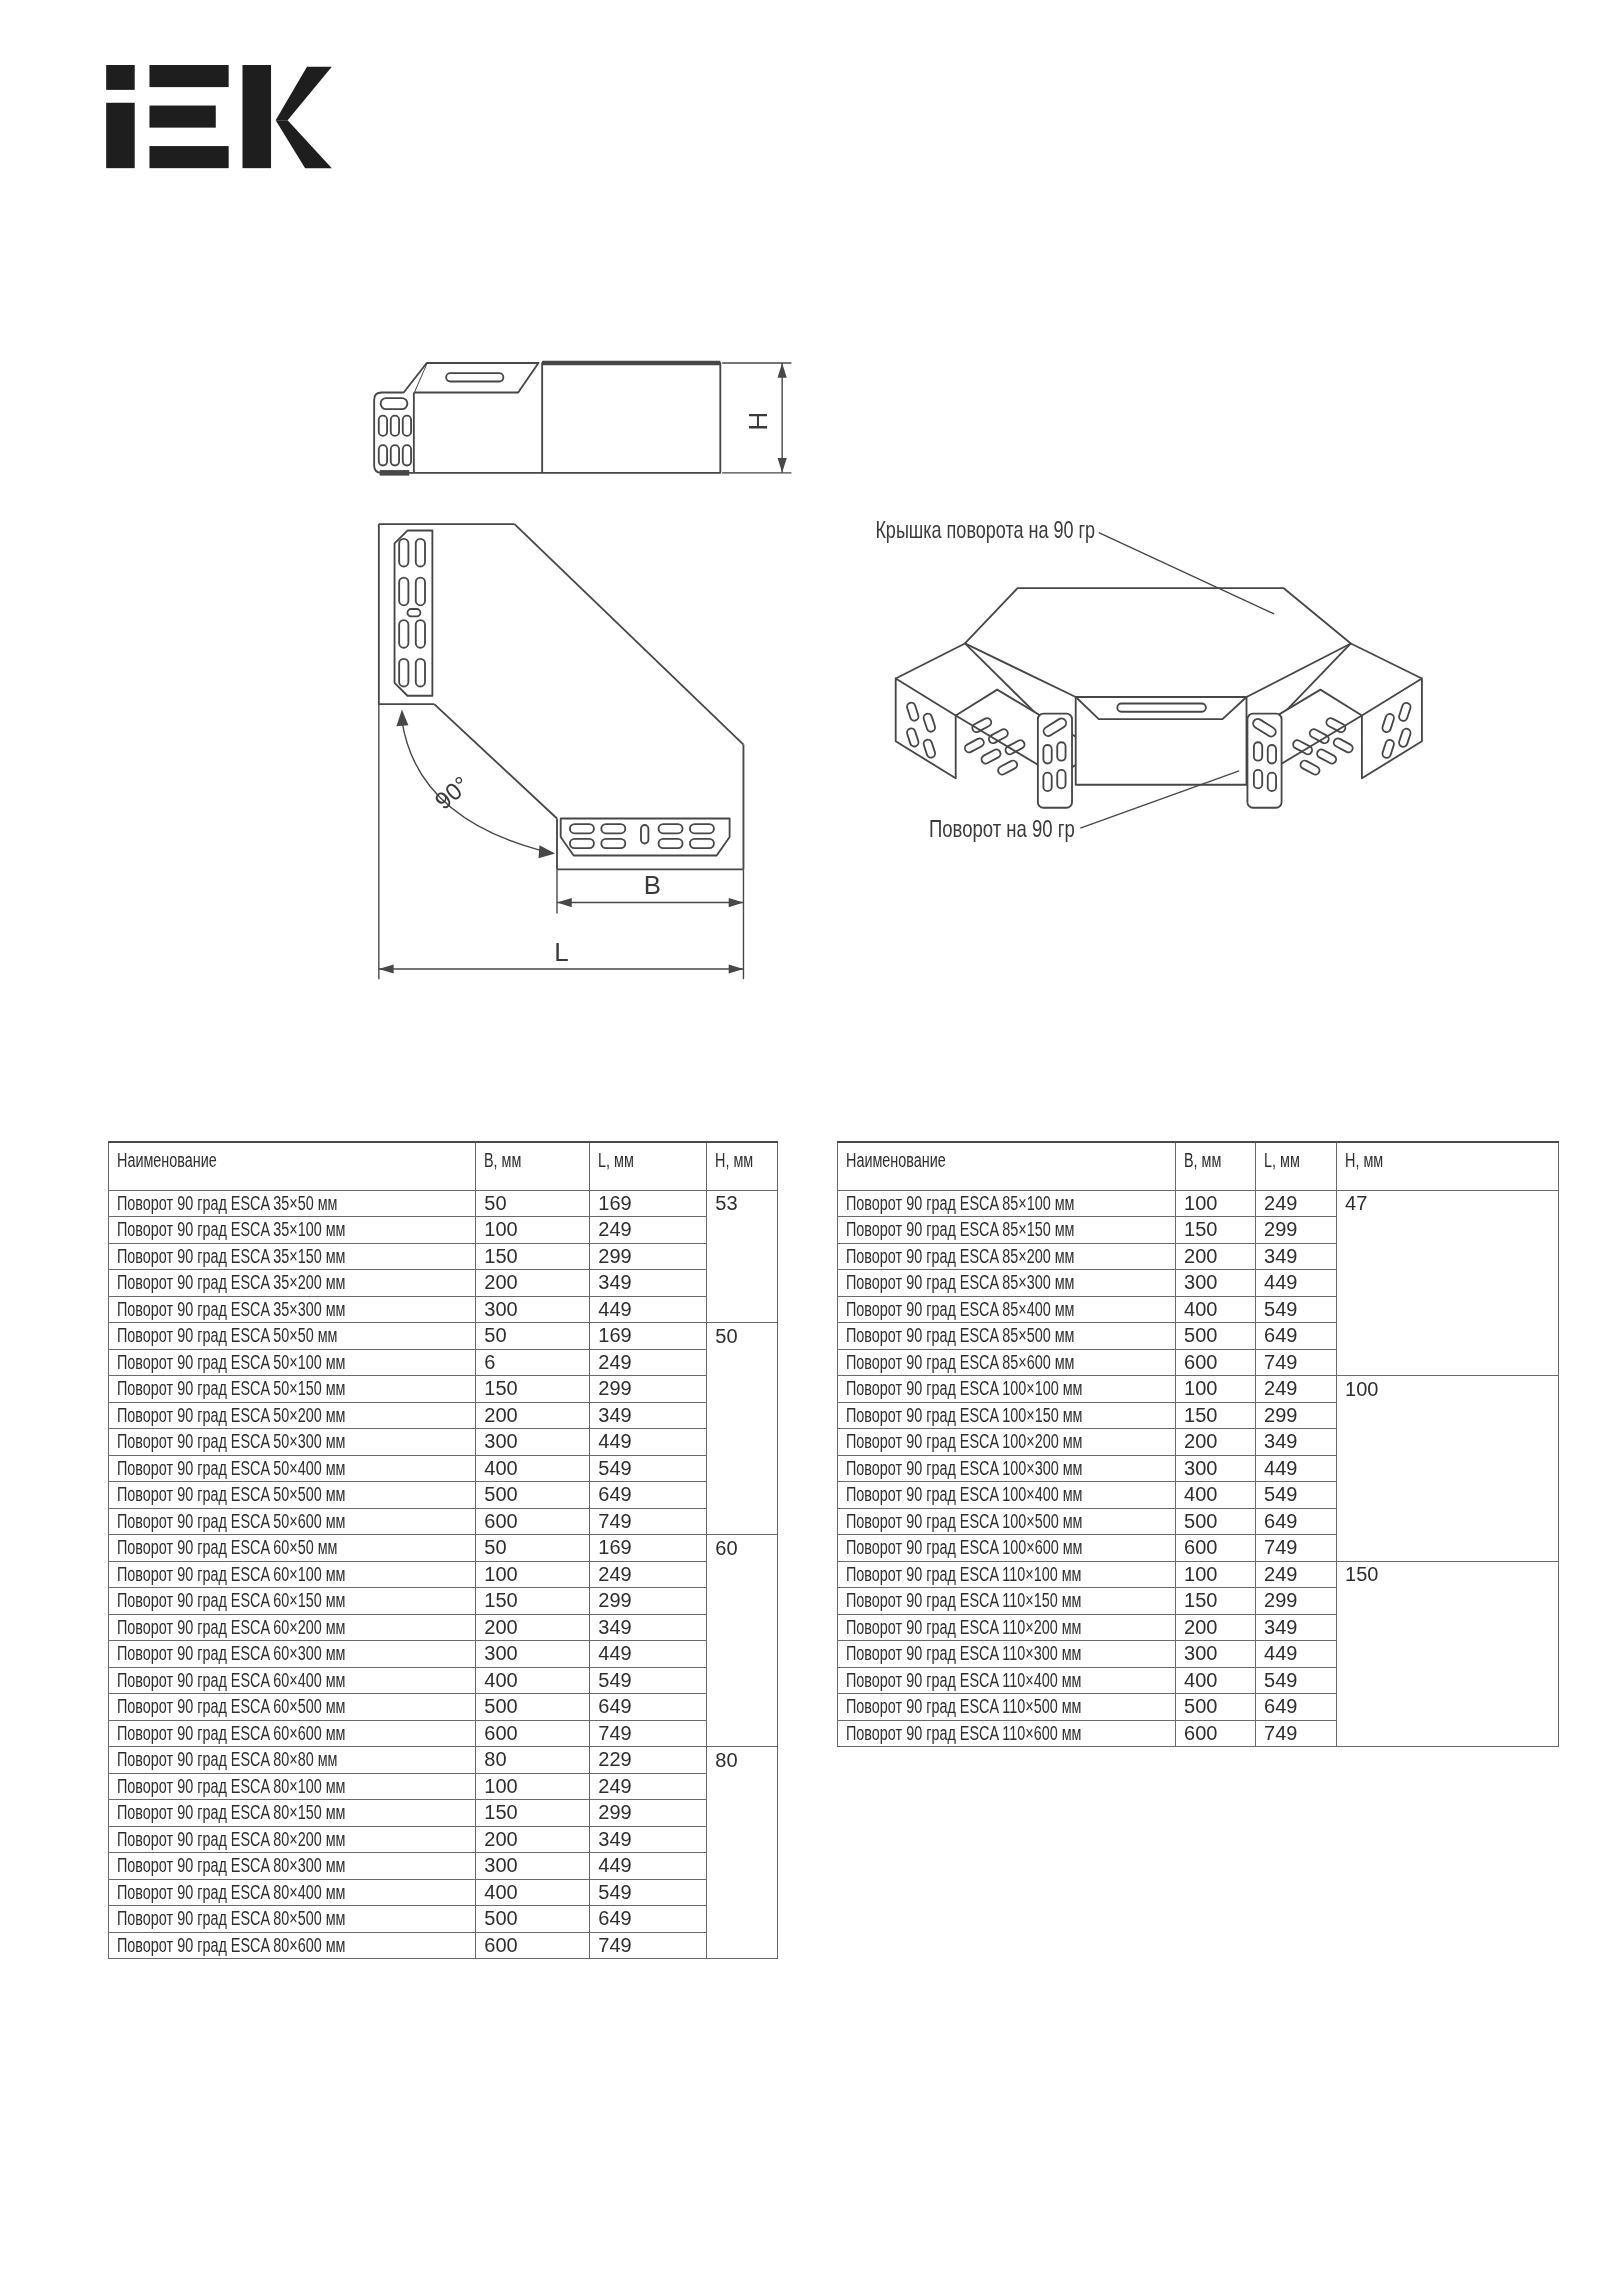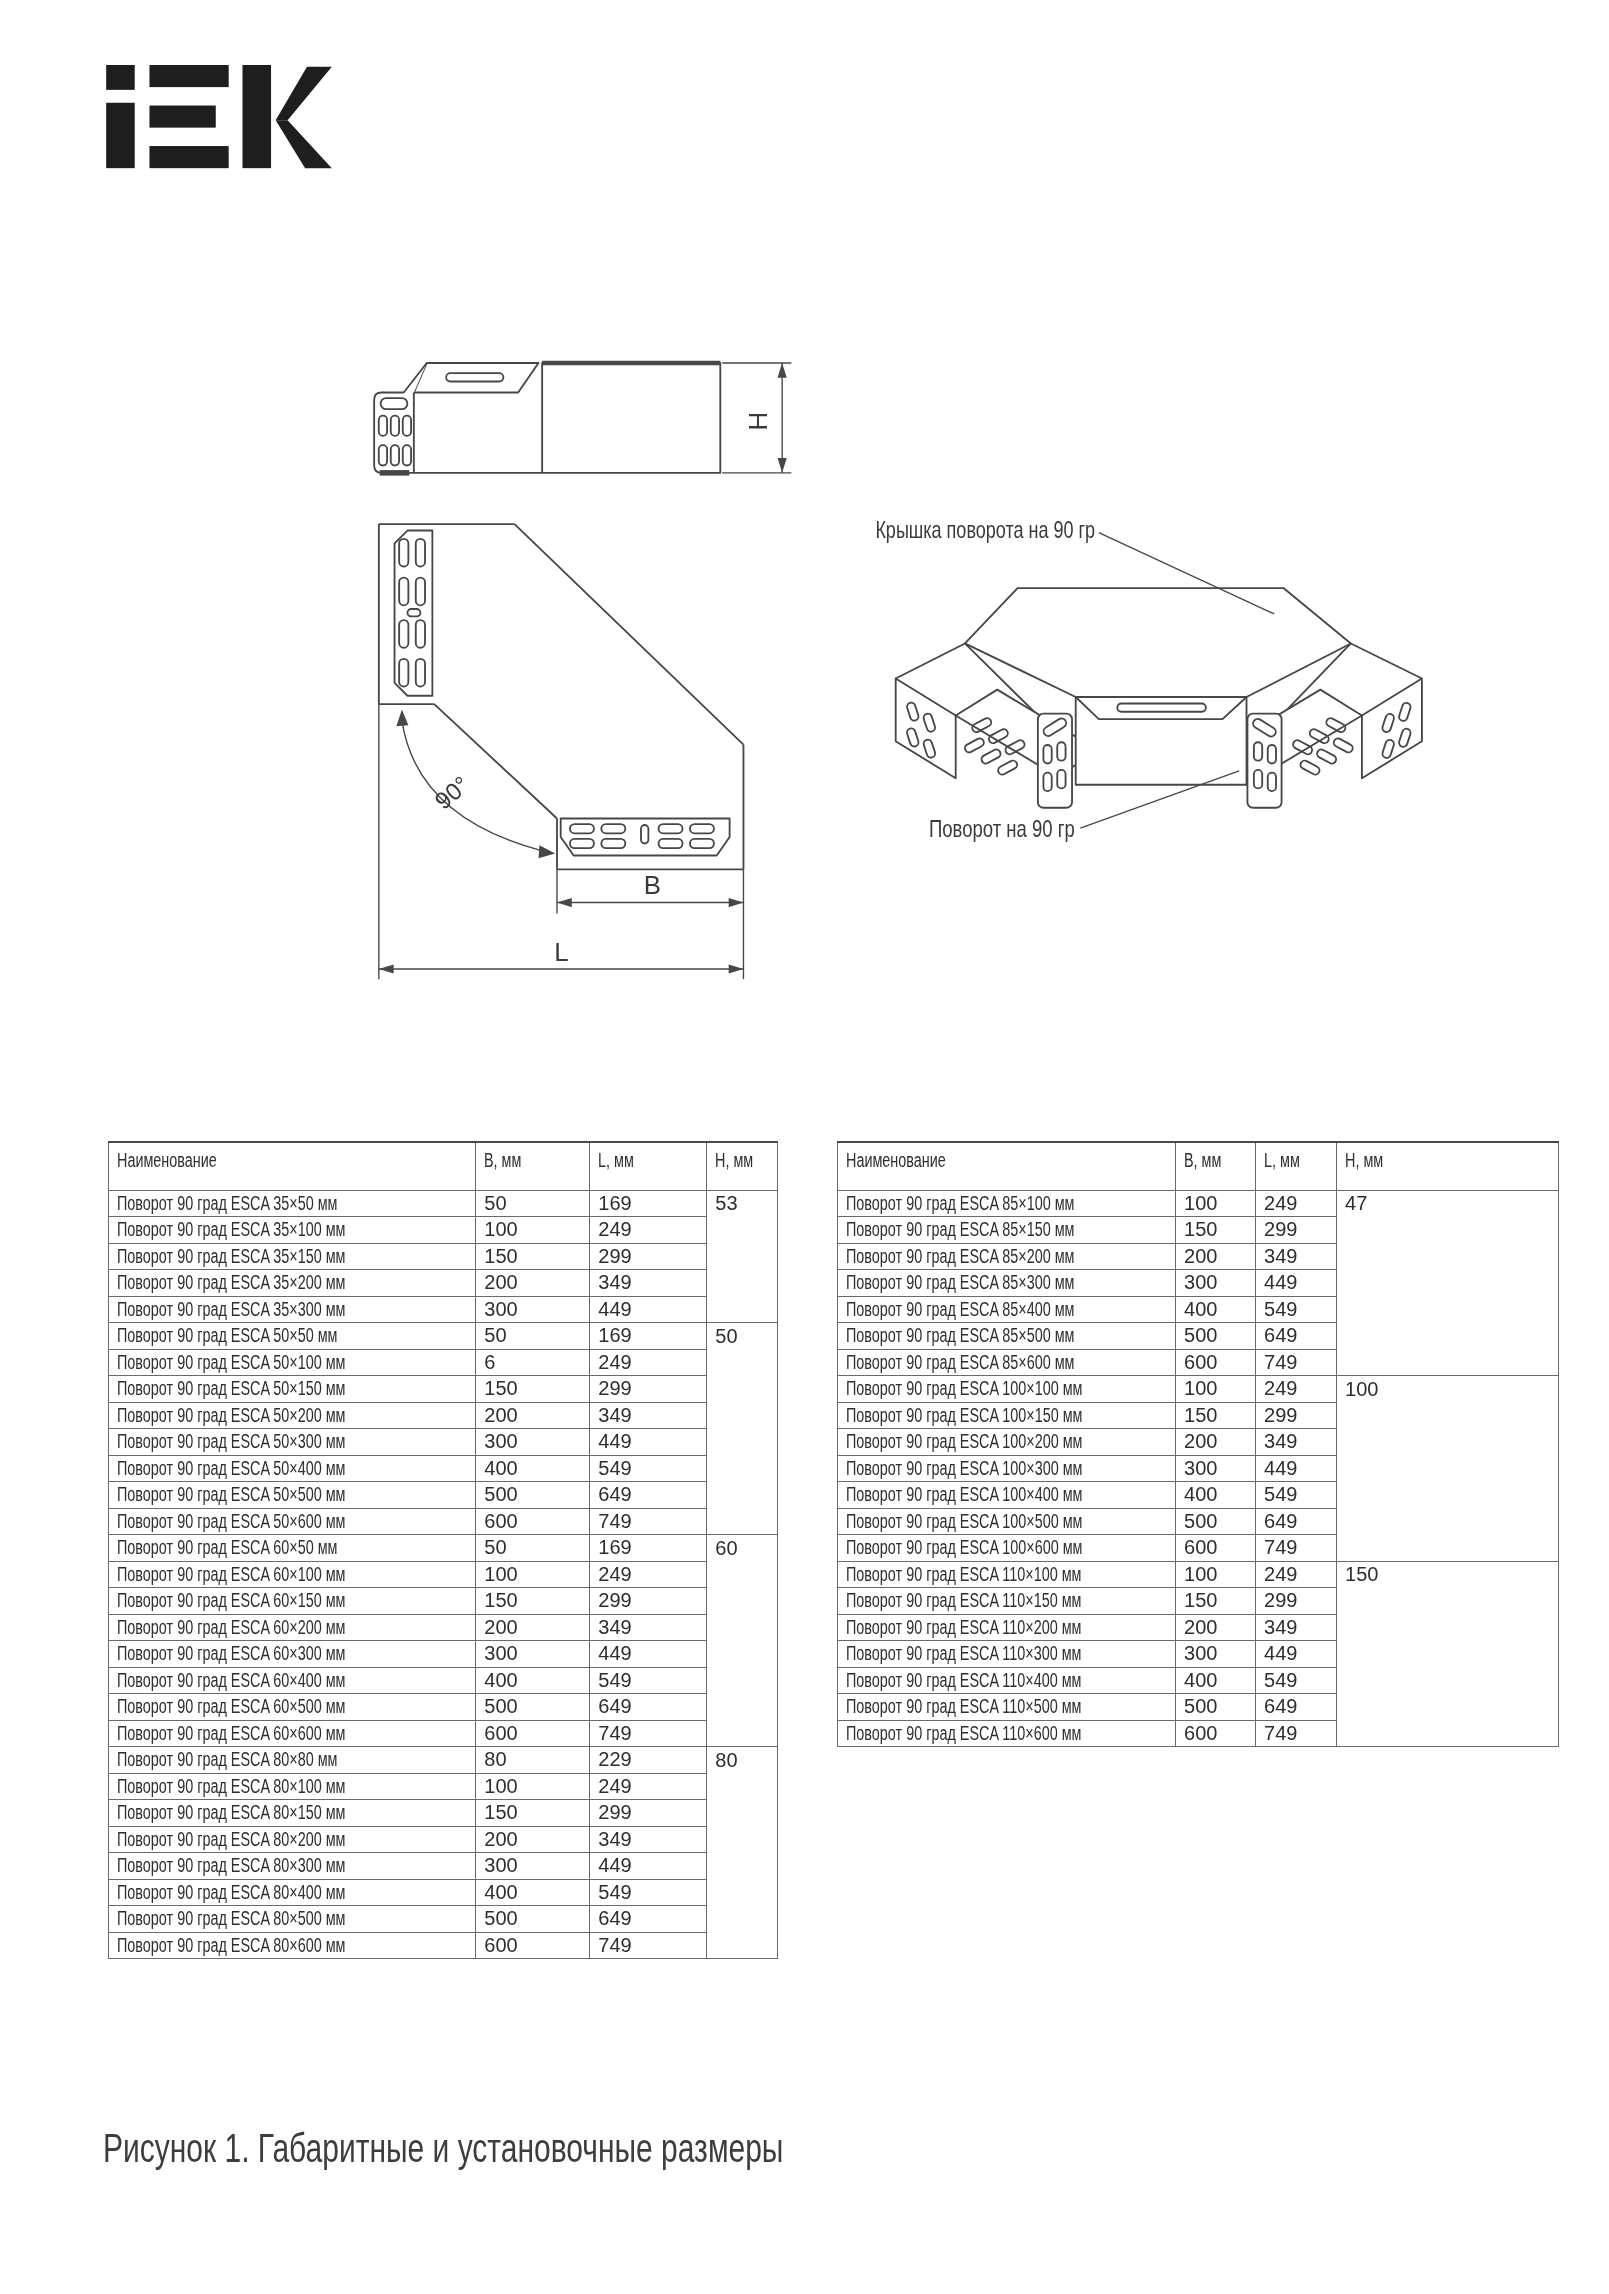--- a/index.html
+++ b/index.html
@@ -475,18 +475,15 @@
           <td>649</td>
         </tr>
         <tr>
           <td><span class="ct">Поворот 90 град ESCA 110×600 мм</span></td>
           <td>600</td>
           <td>749</td>
         </tr>
       </tbody>
     </table>
 
-  <div class="caption">
-    <span class="ct">Рисунок 1. Габаритные и установочные размеры</span>
-  </div>
 
 </div>
 
 
 </body></html>

